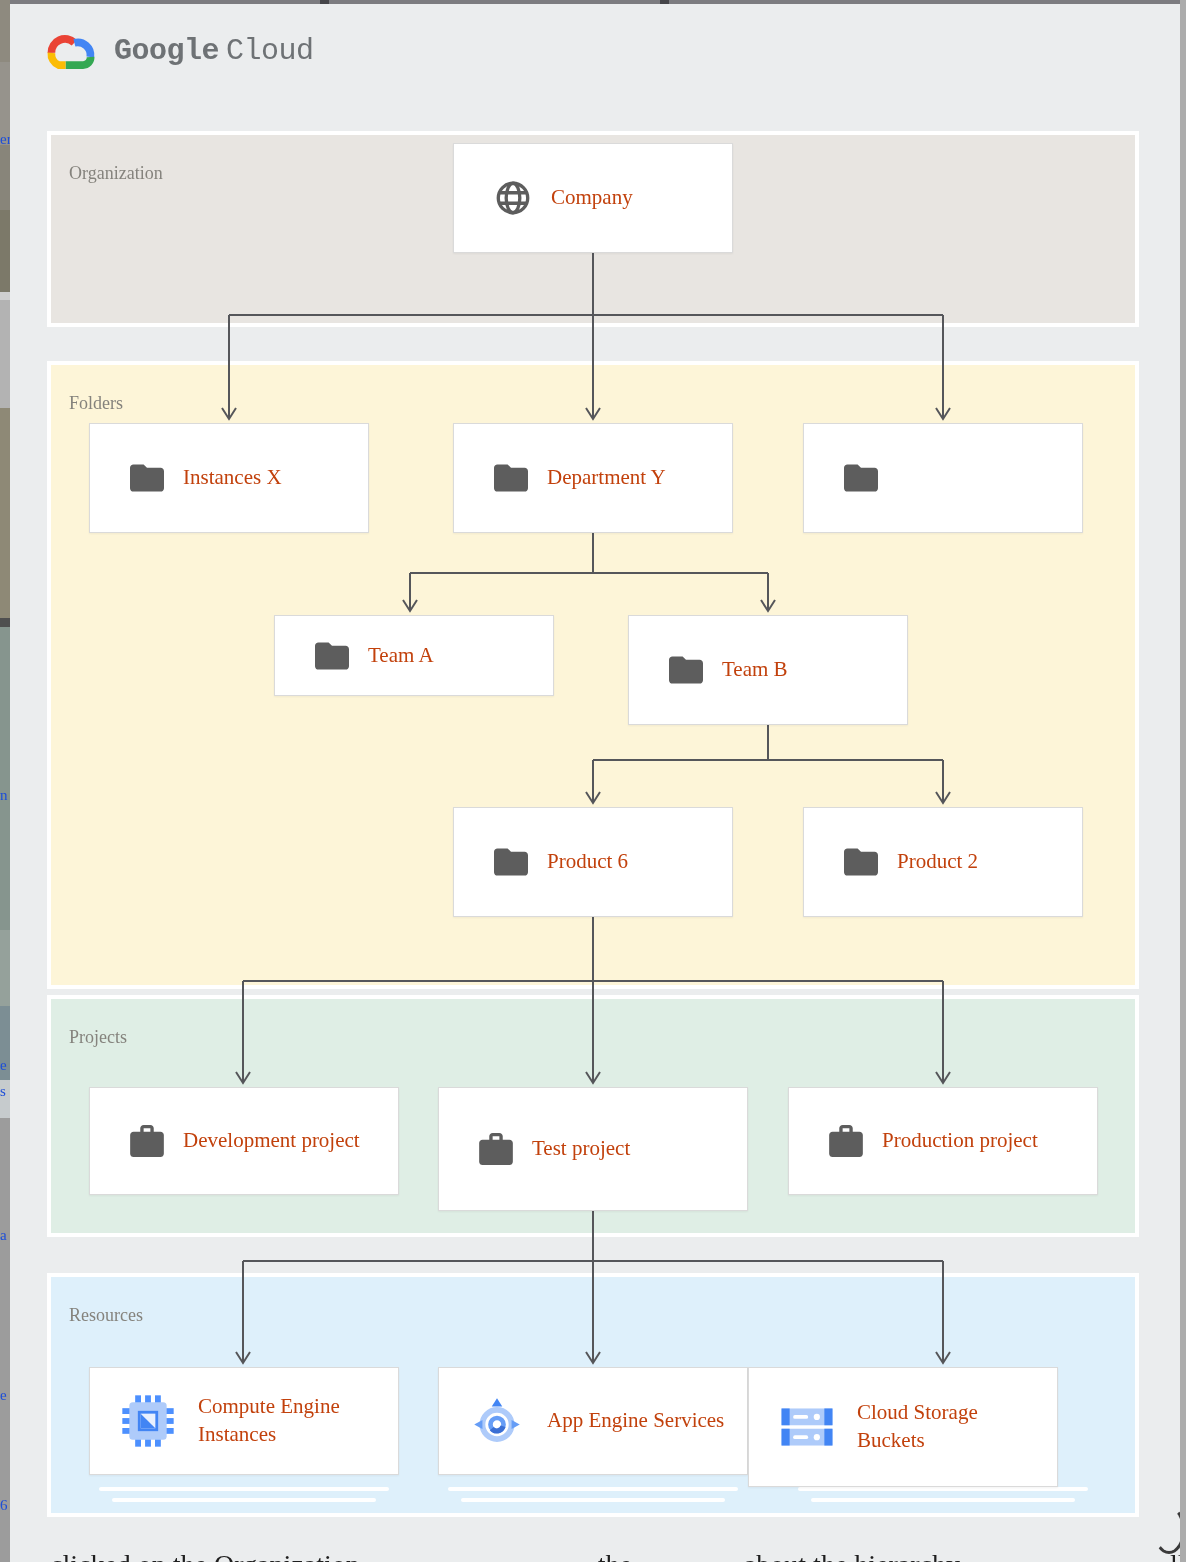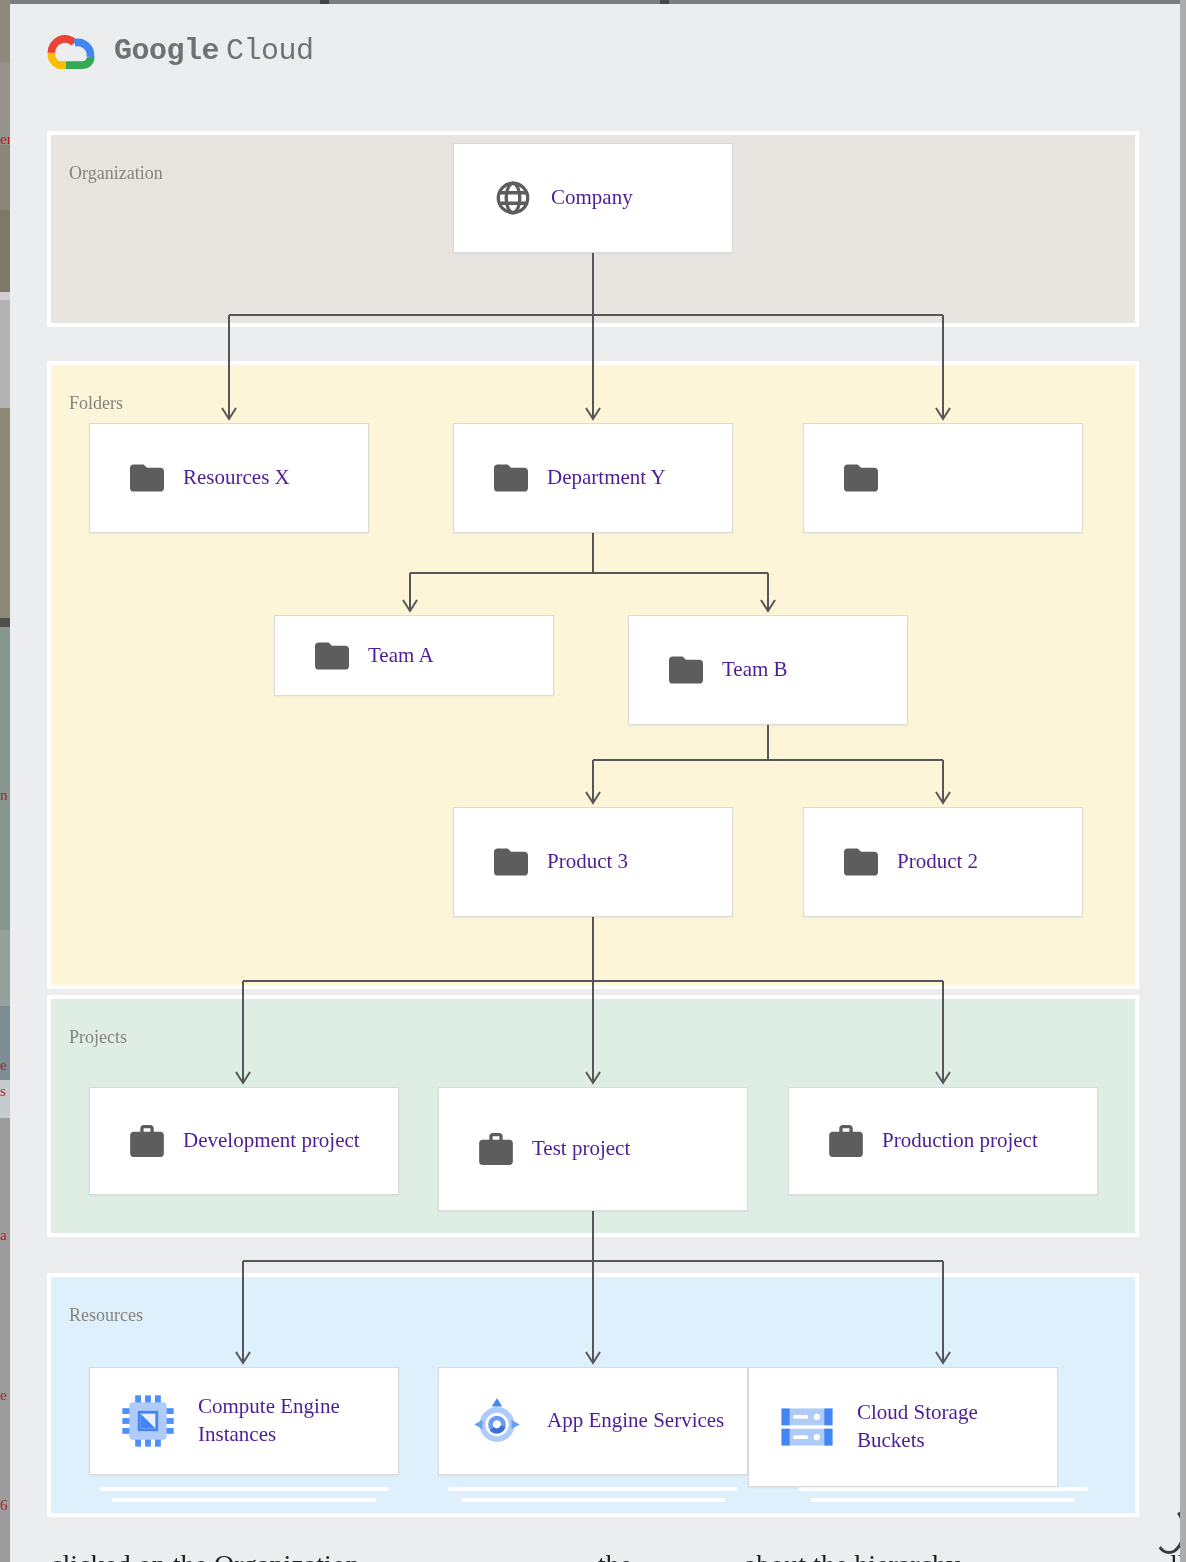--- a/index.html
+++ b/index.html
@@ -8,21 +8,21 @@
     width:1186px;height:1562px;
     background:#ebedee;
     font-family:"Liberation Serif","DejaVu Serif",serif;
     overflow:hidden;
   }
   
   .edge-top{position:absolute;left:10px;top:0;width:1170px;height:4px;background:#7c7c80;z-index:9;}
   .edge-top .tick{position:absolute;top:0;width:9px;height:4px;background:#454549;}
   .edge-left{position:absolute;left:0;top:0;width:10px;height:1562px;z-index:9;overflow:hidden;}
   .edge-left .blk{width:10px;}
-  .edge-left .frag{position:absolute;left:0;font-size:15px;color:#b91c1c;line-height:1;}
+  .edge-left .frag{position:absolute;left:0;font-size:15px;color:#1d4ed8;line-height:1;}
   .edge-right{position:absolute;right:0;top:0;width:6px;height:1562px;background:#acacac;z-index:9;}
   .curve-frag{position:absolute;right:1px;top:1506px;width:26px;height:42px;border:3px solid #3a3a3a;border-radius:50%;border-left-color:transparent;border-top-color:transparent;z-index:8;}
   .edge-bottom{position:absolute;left:10px;right:6px;bottom:0;height:11px;overflow:hidden;z-index:10;}
   .edge-bottom span{position:absolute;top:0;left:40px;font-size:28px;line-height:28px;color:#1e1e1e;white-space:pre;}
   
   .logo{position:absolute;left:42px;top:28px;display:flex;align-items:center;gap:14px;z-index:4;}
   .logo-text{font-family:Liberation Mono, monospace;font-size:30px;color:#6e7275;letter-spacing:-0.5px;}
   .logo-text .g{font-weight:600;margin-right:7px;}
   .logo-text .c{font-weight:400;}
   
@@ -36,21 +36,21 @@
   .connectors{position:absolute;left:0;top:0;z-index:2;pointer-events:none;}
   
   .node{
     position:absolute;background:#ffffff;border:1px solid #dadada;
     box-sizing:border-box;display:flex;align-items:center;
     padding:0 18px 0 40px;gap:19px;z-index:3;
     box-shadow:0 1px 2px rgba(0,0,0,0.05);
   }
   .node.res{padding-left:30px;gap:22px;}
   .nicon{flex:0 0 auto;display:flex;align-items:center;}
-  .nlabel{font-size:21px;color:#4c1d95;line-height:1.33;}
+  .nlabel{font-size:21px;color:#c2410c;line-height:1.33;}
   
   .stack{position:absolute;height:4px;background:#ffffff;border-radius:2px;z-index:2;}
 </style>
 </head>
 <body>
 
 <div class="edge-top">
   <div class="tick" style="left:310px"></div>
   <div class="tick" style="left:650px"></div>
 </div>
@@ -155,21 +155,21 @@
   </span>
   <span class="nlabel">Company</span>
 </div>
 
 <div class="node" style="left:89px;top:423px;width:280px;height:110px">
   <span class="nicon">
     <svg width="34" height="28" viewBox="2 4 20 16" fill="#5d5d5d">
         <path d="M10,4H4C2.9,4,2,4.9,2,6v12c0,1.1,0.9,2,2,2h16c1.1,0,2-0.9,2-2V8c0-1.1-0.9-2-2-2h-8L10,4z"></path>
       </svg>
   </span>
-  <span class="nlabel">Resources X</span>
+  <span class="nlabel">Instances X</span>
 </div>
 <div class="node" style="left:453px;top:423px;width:280px;height:110px">
   <span class="nicon">
     <svg width="34" height="28" viewBox="2 4 20 16" fill="#5d5d5d">
         <path d="M10,4H4C2.9,4,2,4.9,2,6v12c0,1.1,0.9,2,2,2h16c1.1,0,2-0.9,2-2V8c0-1.1-0.9-2-2-2h-8L10,4z"></path>
       </svg>
   </span>
   <span class="nlabel">Department Y</span>
 </div>
 <div class="node" style="left:803px;top:423px;width:280px;height:110px">
@@ -196,21 +196,21 @@
   </span>
   <span class="nlabel">Team B</span>
 </div>
 
 <div class="node" style="left:453px;top:807px;width:280px;height:110px">
   <span class="nicon">
     <svg width="34" height="28" viewBox="2 4 20 16" fill="#5d5d5d">
         <path d="M10,4H4C2.9,4,2,4.9,2,6v12c0,1.1,0.9,2,2,2h16c1.1,0,2-0.9,2-2V8c0-1.1-0.9-2-2-2h-8L10,4z"></path>
       </svg>
   </span>
-  <span class="nlabel">Product 3</span>
+  <span class="nlabel">Product 6</span>
 </div>
 <div class="node" style="left:803px;top:807px;width:280px;height:110px">
   <span class="nicon">
     <svg width="34" height="28" viewBox="2 4 20 16" fill="#5d5d5d">
         <path d="M10,4H4C2.9,4,2,4.9,2,6v12c0,1.1,0.9,2,2,2h16c1.1,0,2-0.9,2-2V8c0-1.1-0.9-2-2-2h-8L10,4z"></path>
       </svg>
   </span>
   <span class="nlabel">Product 2</span>
 </div>
 

